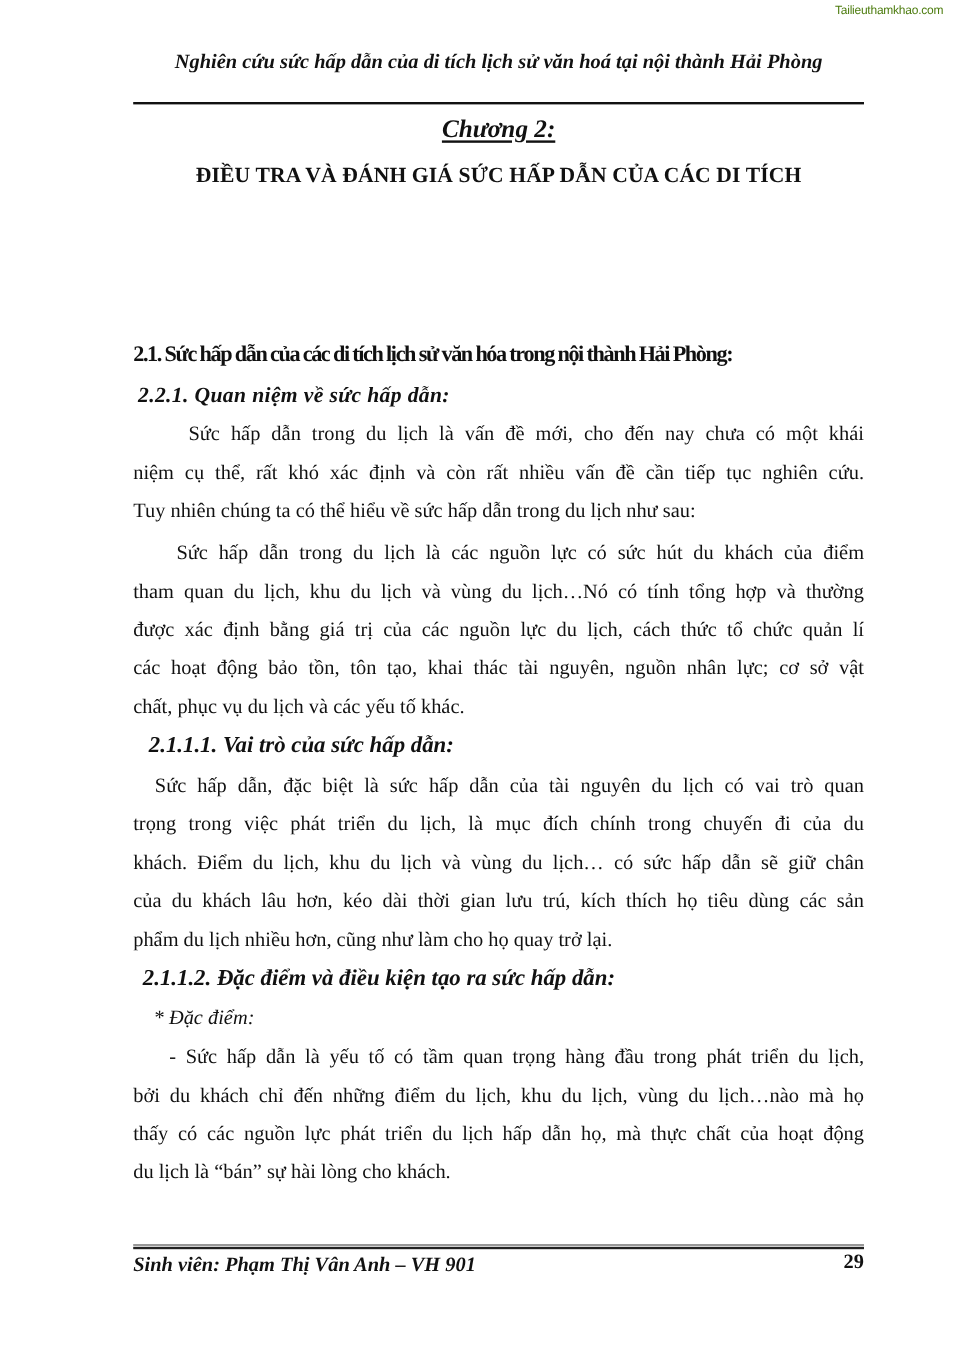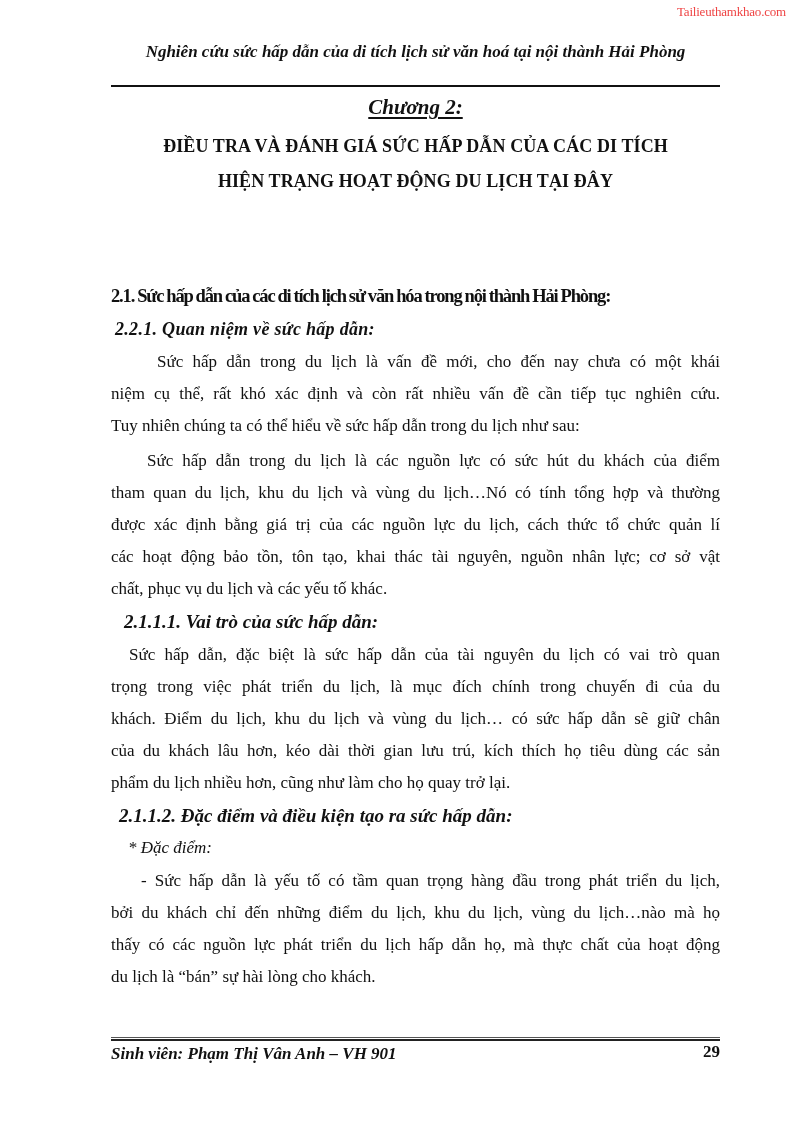--- a/index.html
+++ b/index.html
@@ -12,23 +12,23 @@
       height: 1123px;
       position: relative;
       overflow: hidden;
       font-family: "Liberation Serif", "DejaVu Serif", serif;
       color: #111111;
     }
     .watermark {
       position: absolute;
       top: 4px;
       right: 8px;
-      font-family: Liberation Serif, serif;
-      font-size: 13px;
-      color: #ef4444;
+      font-family: Liberation Sans, sans-serif;
+      font-size: 10px;
+      color: #4d7c0f;
       letter-spacing: -0.2px;
     }
     .running-header {
       position: absolute;
       left: 111px;
       width: 609px;
       top: 41px;
       text-align: center;
       font-weight: bold;
       font-style: italic;
@@ -144,21 +144,20 @@
   <div>Nghiên cứu sức hấp dẫn của di tích lịch sử văn hoá tại nội thành Hải Phòng</div>
 </div>
 <div class="header-rule"></div>
 
 <div class="chapter-label">
   <span>Chương 2:</span>
 </div>
 
 <div class="chapter-title">
   <div>ĐIỀU TRA VÀ ĐÁNH GIÁ SỨC HẤP DẪN CỦA CÁC DI TÍCH</div>
-  <div>HIỆN TRẠNG HOẠT ĐỘNG DU LỊCH TẠI ĐÂY</div>
 </div>
 
 <div class="content">
 
   <div class="line h2" style="top:286px;">2.1. Sức hấp dẫn của các di tích lịch sử văn hóa trong nội thành Hải Phòng:</div>
 
   <div class="line h3" style="top:319px; left:4px;">2.2.1. Quan niệm về sức hấp dẫn:</div>
 
   <div class="line justify" style="top:352px; left:46px; width:563px;">Sức hấp dẫn trong du lịch là vấn đề mới, cho đến nay chưa có một khái</div>
   <div class="line justify" style="top:384px;">niệm cụ thể, rất khó xác định và còn rất nhiều vấn đề cần tiếp tục nghiên cứu.</div>

